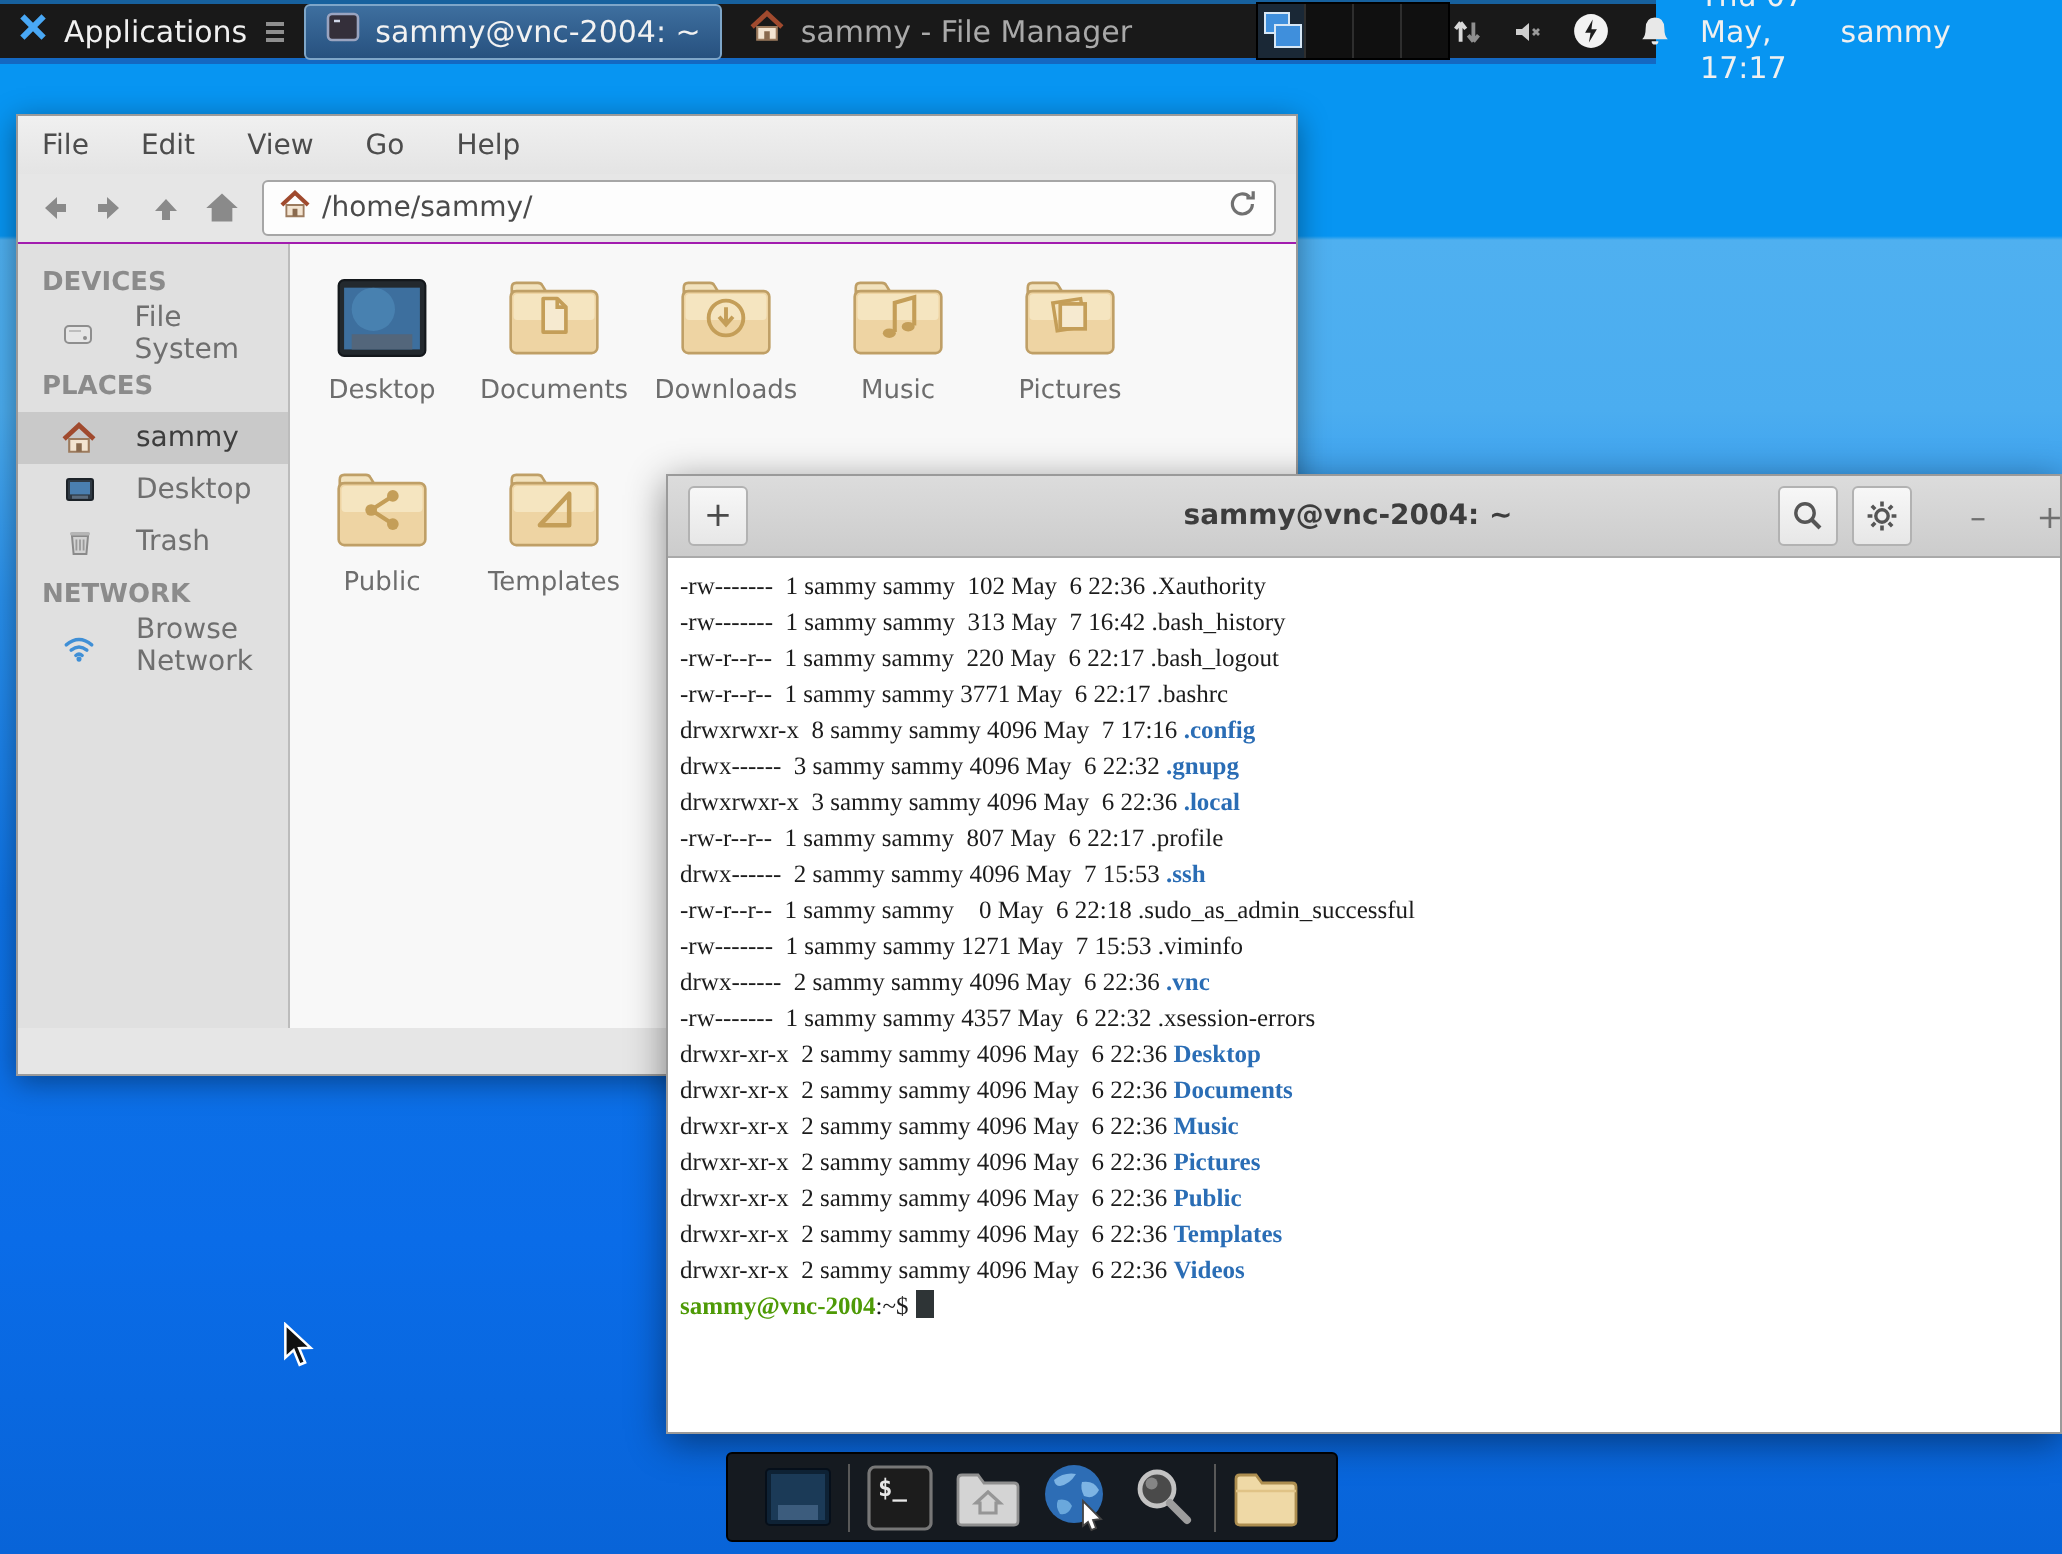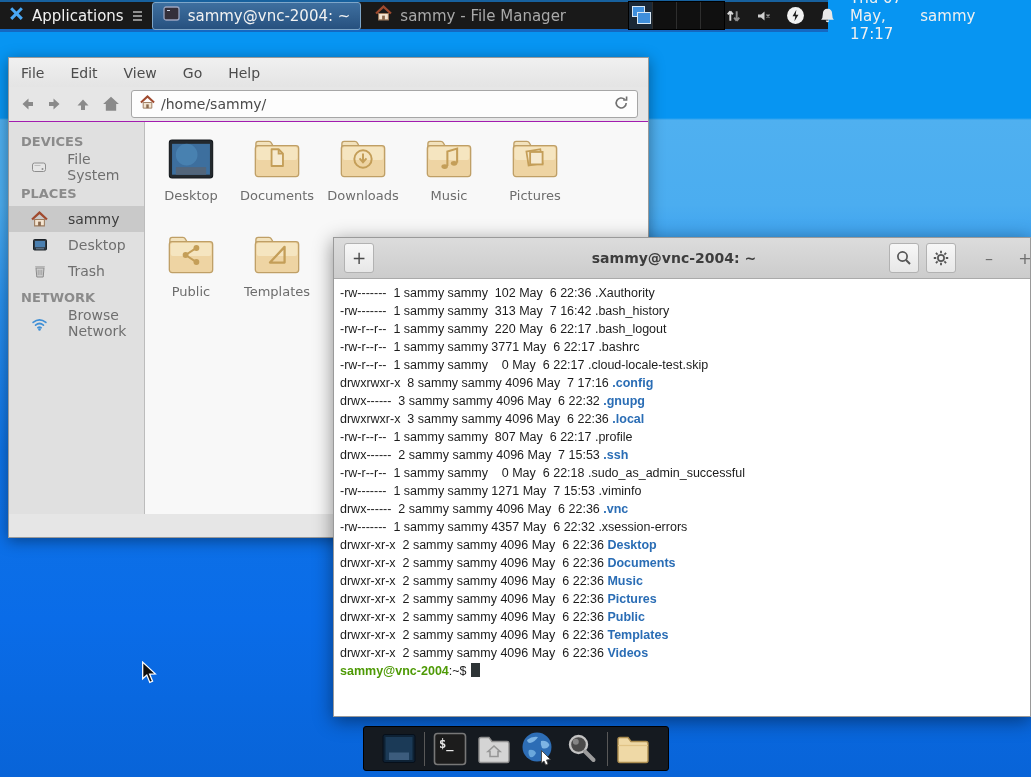--- a/index.html
+++ b/index.html
@@ -64,21 +64,21 @@
   .thbtn{width:30px;height:30px;border:1px solid #b2b2b2;border-radius:3px;
     background:linear-gradient(180deg,#f7f7f7,#e7e7e7);display:flex;align-items:center;justify-content:center;
     font-size:17px;color:#4a4a4a;box-sizing:border-box;}
   .newtab{position:absolute;left:10px;top:5px;}
   .term-title{position:absolute;left:0;width:680px;text-align:center;font-weight:bold;font-size:14px;color:#3d3d3d;}
   .srch{position:absolute;left:555px;top:5px;}
   .gear{position:absolute;left:592px;top:5px;}
   .winctl{position:absolute;top:5px;width:30px;height:30px;display:flex;align-items:center;justify-content:center;
     color:#6f6f6f;font-size:16px;}
   .minz{left:640px;} .maxz{left:676px;}
-  .term-body{padding:5px 0 0 6px;font-family:Liberation Sans, sans-serif;
+  .term-body{padding:5px 0 0 6px;font-family:Liberation Serif, serif;
     font-size:12.5px;line-height:18px;color:#1c1c1c;}
   .tline{white-space:pre;}
   .tpre{white-space:pre;}
   .tname{white-space:pre;}
   .tdir{color:#2a6db5;font-weight:bold;}
   .tprompt{white-space:pre;}
   .tp-user{color:#4e9a06;font-weight:bold;}
   .cursor{display:inline-block;width:9px;height:14px;background:#2e3436;vertical-align:-2px;margin-left:1px;}
 
   
@@ -362,21 +362,20 @@
       </div>
       <div class="winctl minz">–</div>
       <div class="winctl maxz">+</div>
     </div>
     <div class="term-body">
       <div>
           <div class="tline"><span class="tpre">-rw-------  1 sammy sammy  102 May  6 22:36 </span><span class="tname">.Xauthority</span></div>
           <div class="tline"><span class="tpre">-rw-------  1 sammy sammy  313 May  7 16:42 </span><span class="tname">.bash_history</span></div>
           <div class="tline"><span class="tpre">-rw-r--r--  1 sammy sammy  220 May  6 22:17 </span><span class="tname">.bash_logout</span></div>
           <div class="tline"><span class="tpre">-rw-r--r--  1 sammy sammy 3771 May  6 22:17 </span><span class="tname">.bashrc</span></div>
-          <div class="tline"><span class="tpre">-rw-r--r--  1 sammy sammy    0 May  6 22:17 </span><span class="tname">.cloud-locale-test.skip</span></div>
           <div class="tline"><span class="tpre">drwxrwxr-x  8 sammy sammy 4096 May  7 17:16 </span><span class="tname tdir">.config</span></div>
           <div class="tline"><span class="tpre">drwx------  3 sammy sammy 4096 May  6 22:32 </span><span class="tname tdir">.gnupg</span></div>
           <div class="tline"><span class="tpre">drwxrwxr-x  3 sammy sammy 4096 May  6 22:36 </span><span class="tname tdir">.local</span></div>
           <div class="tline"><span class="tpre">-rw-r--r--  1 sammy sammy  807 May  6 22:17 </span><span class="tname">.profile</span></div>
           <div class="tline"><span class="tpre">drwx------  2 sammy sammy 4096 May  7 15:53 </span><span class="tname tdir">.ssh</span></div>
           <div class="tline"><span class="tpre">-rw-r--r--  1 sammy sammy    0 May  6 22:18 </span><span class="tname">.sudo_as_admin_successful</span></div>
           <div class="tline"><span class="tpre">-rw-------  1 sammy sammy 1271 May  7 15:53 </span><span class="tname">.viminfo</span></div>
           <div class="tline"><span class="tpre">drwx------  2 sammy sammy 4096 May  6 22:36 </span><span class="tname tdir">.vnc</span></div>
           <div class="tline"><span class="tpre">-rw-------  1 sammy sammy 4357 May  6 22:32 </span><span class="tname">.xsession-errors</span></div>
           <div class="tline"><span class="tpre">drwxr-xr-x  2 sammy sammy 4096 May  6 22:36 </span><span class="tname tdir">Desktop</span></div>

